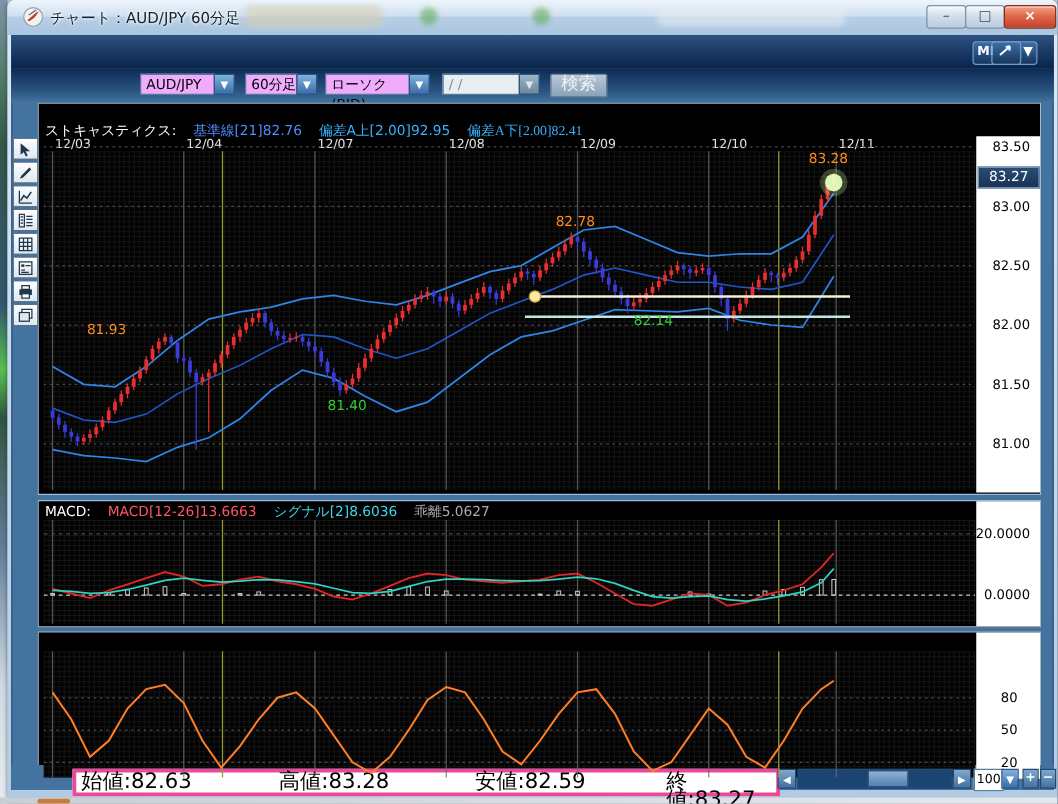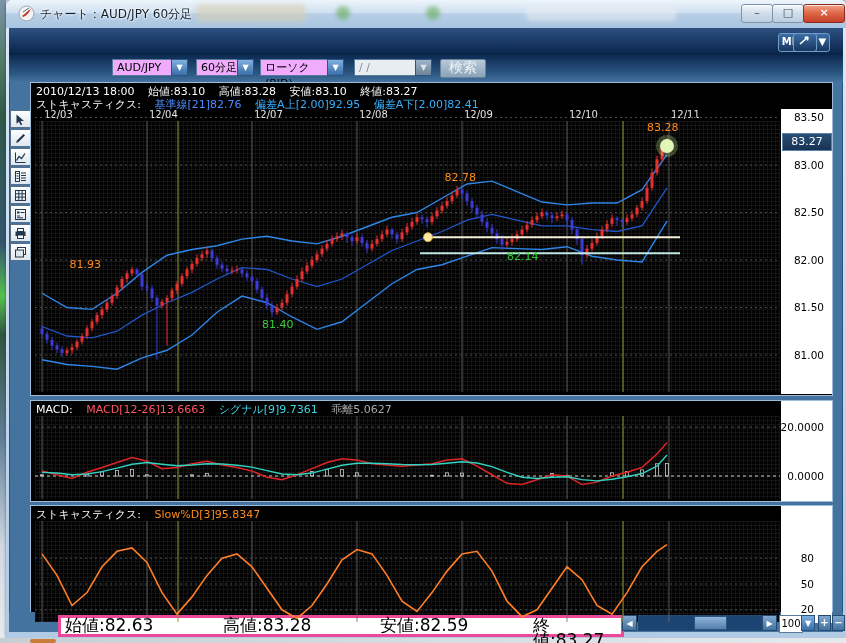--- a/index.html
+++ b/index.html
@@ -122,52 +122,41 @@
         <rect x="3.5" y="1.5" width="6" height="3" fill="none" stroke="#20364c"></rect>
         <rect x="1.5" y="4.5" width="10" height="4.5" fill="#20364c"></rect>
         <rect x="3.5" y="8" width="6" height="3.5" fill="#fff" stroke="#20364c"></rect>
       </svg></div>
   <div class="tool-btn" style="top:243px;"><svg width="13" height="13" viewBox="0 0 13 13">
         <rect x="3.5" y="1.5" width="8" height="7" fill="#fff" stroke="#20364c"></rect>
         <rect x="1.5" y="4" width="8" height="7" fill="#dfe7ee" stroke="#20364c"></rect>
       </svg></div>
 
   <div class="panel" style="top:82px;height:314px;"></div>
-  <div class="inforow" style="top:84px;">
-    <span>2010/12/13 18:00</span>
-    <span>始値:83.10</span>
-    <span>高値:83.28</span>
-    <span>安値:83.10</span>
-    <span>終値:83.27</span>
-  </div>
   <div class="inforow" style="top:97px;">
     <span>ストキャスティクス:</span>
     <span style="color:#4d8cff;">基準線[21]82.76</span>
     <span style="color:#37b0ff;">偏差A上[2.00]92.95</span>
-    <span style="color:#37b0ff;">偏差A下[2.00]82.41</span>
+    <span style="color:#37b0ff;font-family:Liberation Serif, serif;">偏差A下[2.00]82.41</span>
   </div>
   <div class="plot" style="top:121px;height:271px;"></div>
   <div class="axis-strip" style="top:109px;height:285px;"></div>
   <div class="abs" id="price-badge">83.27</div>
 
   <div class="panel" style="top:400px;height:102px;"></div>
   <div class="inforow" style="top:402px;">
     <span>MACD:</span>
     <span style="color:#ff5566;">MACD[12-26]13.6663</span>
-    <span style="color:#3fd6e8;">シグナル[9]9.7361</span>
+    <span style="color:#3fd6e8;">シグナル[2]8.6036</span>
     <span style="color:#aaa;">乖離5.0627</span>
   </div>
   <div class="plot" style="top:416px;height:83px;"></div>
   <div class="axis-strip" style="top:401px;height:100px;"></div>
 
   <div class="panel" style="top:505px;height:119px;"></div>
-  <div class="inforow" style="top:507px;">
-    <span>ストキャスティクス:</span>
-    <span style="color:#ff8c1a;">Slow%D[3]95.8347</span>
-  </div>
   <div class="plot" style="top:521px;height:101px;"></div>
   <div class="axis-strip" style="top:506px;height:117px;"></div>
 
   <div class="abs" id="bottom-bar"></div>
   <div class="abs" id="ohlc-box">
     <span style="left:4px;">始値:82.63</span>
     <span style="left:162px;">高値:83.28</span>
     <span style="left:319px;">安値:82.59</span>
     <span style="left:472px;">終値:83.27</span>
   </div>

